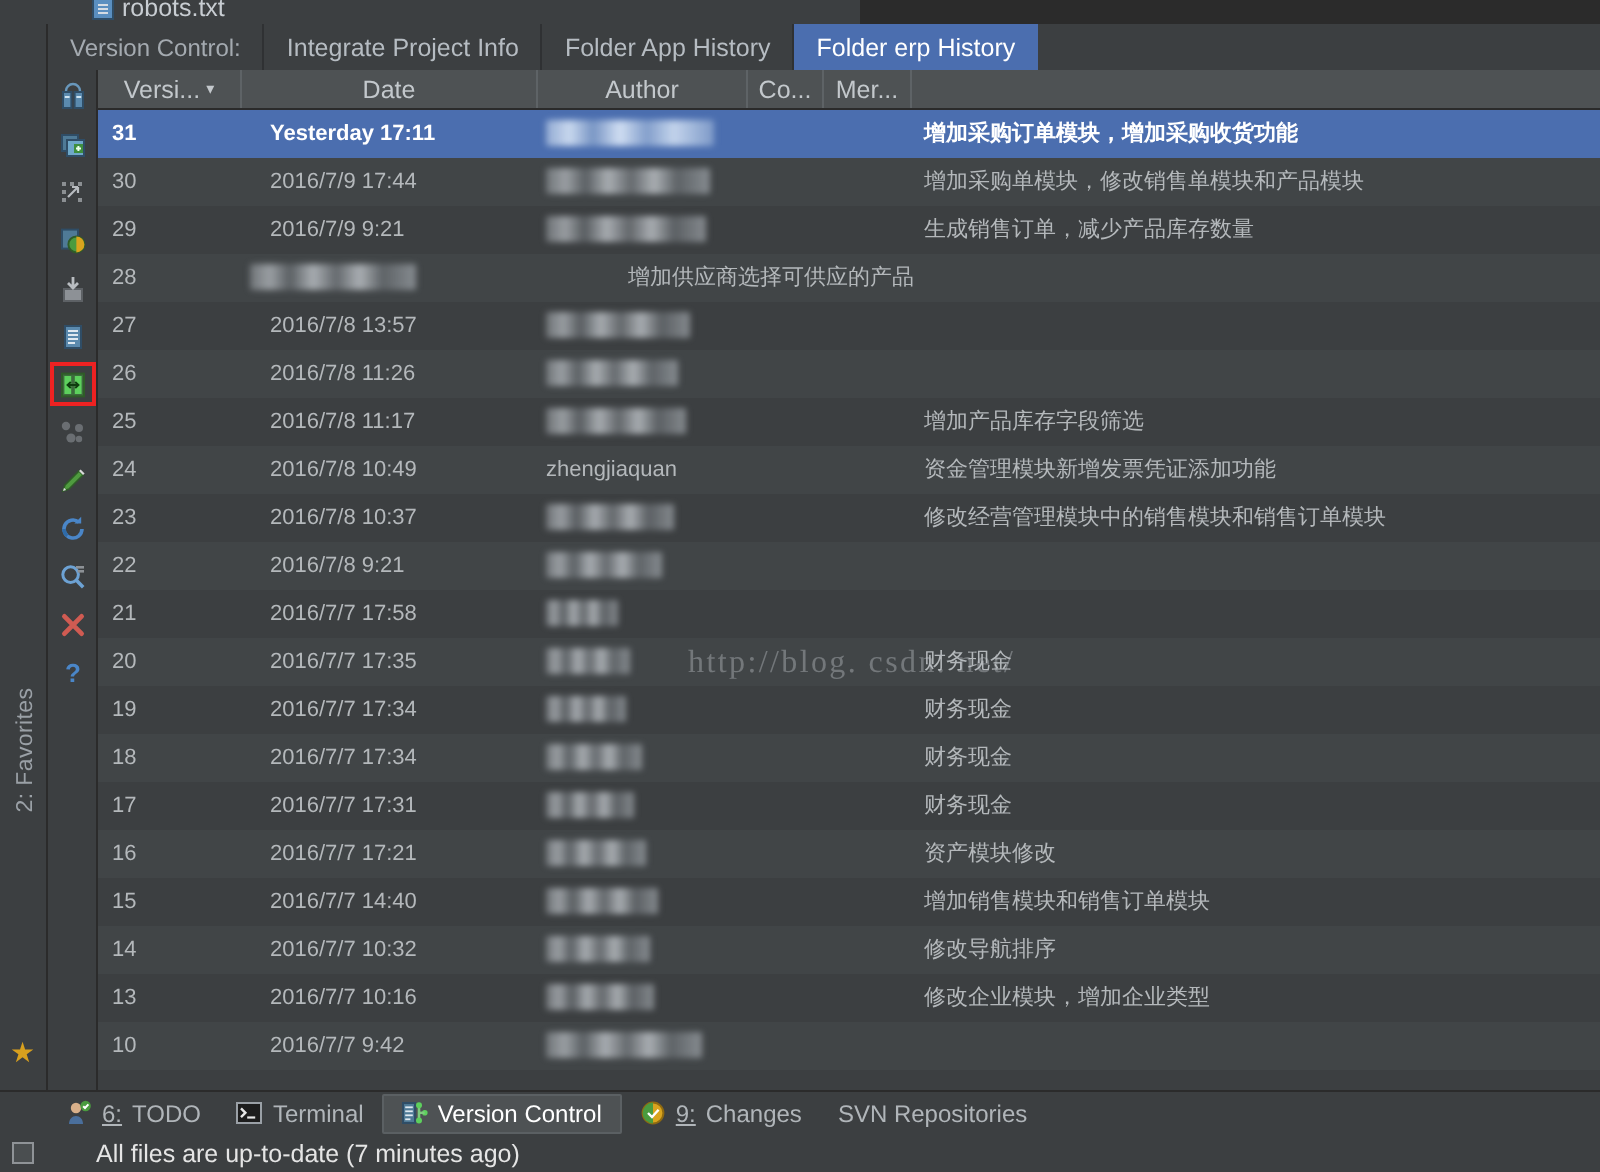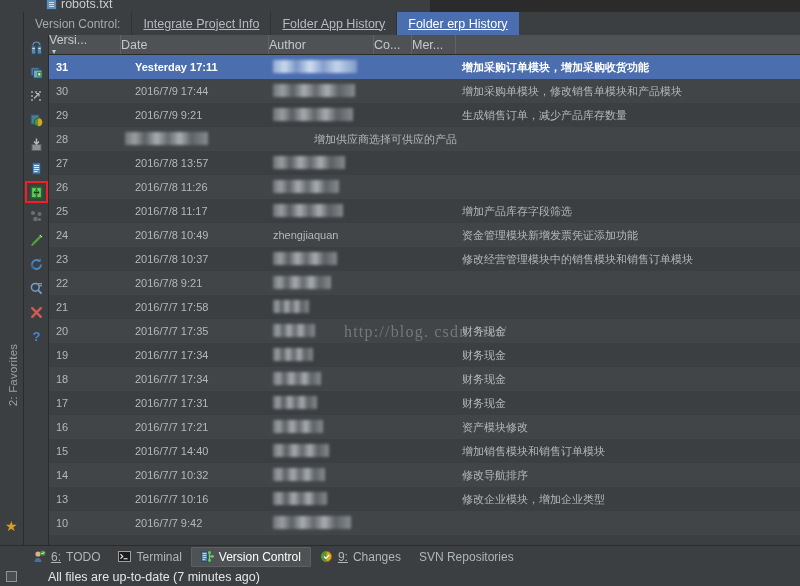--- a/index.html
+++ b/index.html
@@ -94,21 +94,20 @@
   .tab-item {
     display: flex;
     align-items: center;
     padding: 0 11px;
     color: #b6bcc2;
     font-size: 12.5px;
     white-space: nowrap;
     border-right: 1px solid #2f3133;
     box-sizing: border-box;
     cursor: default;
-    text-decoration: underline;
   }
   .tab-item.selected {
     background: #4b6eaf;
     color: #ffffff;
     border-right: none;
   }
   .vcs-tabbar .tb-fill {
     flex: 1;
     background: #3c3f41;
   }
@@ -193,30 +192,30 @@
 
   .thead {
     height: 19px;
     display: flex;
     background: #4e5254;
     border-bottom: 1px solid #2b2b2b;
     flex: 0 0 19px;
   }
   .th {
     display: flex;
+    align-items: center;
     justify-content: center;
     color: #c3c8cc;
     font-size: 12.5px;
     border-right: 1px solid #5e6366;
     box-sizing: border-box;
     white-space: nowrap;
     overflow: hidden;
     cursor: default;
     position: relative;
-    flex-direction: column;
   }
   .th .sort-caret {
     margin-left: 3px;
     font-size: 8px;
     color: #c3c8cc;
   }
   .col-rev  { width: 72px; }
   .col-date { width: 148px; }
   .col-auth { width: 105px; }
   .col-comm { width: 38px; }

